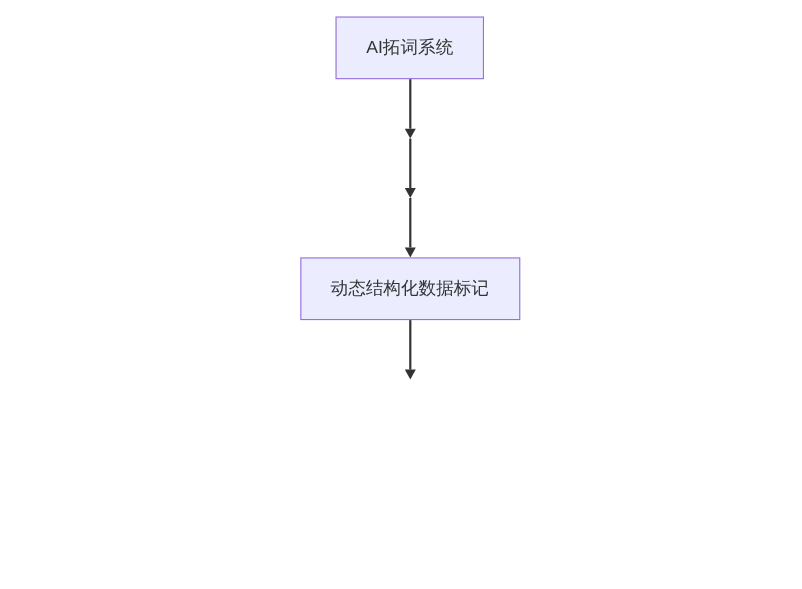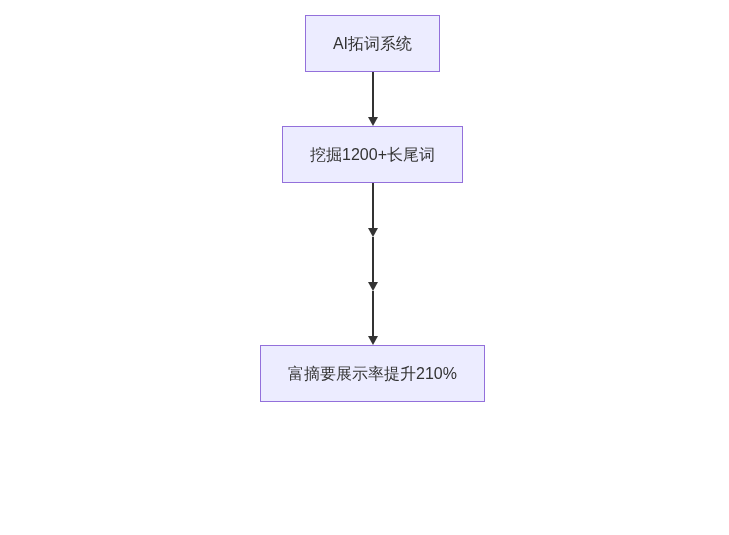--- a/index.html
+++ b/index.html
@@ -53,34 +53,33 @@
 
 <div class="flowchart">
 
   <div class="node">AI拓词系统</div>
 
   <div class="arrow">
     <div class="shaft"></div>
     <div class="head"></div>
   </div>
 
-  <div class="node">挖掘1200+长尾词</div>
 
   <div class="arrow">
     <div class="shaft"></div>
     <div class="head"></div>
   </div>
 
 
   <div class="arrow">
     <div class="shaft"></div>
     <div class="head"></div>
   </div>
 
+  <div class="node">动态结构化数据标记</div>
 
   <div class="arrow">
     <div class="shaft"></div>
     <div class="head"></div>
   </div>
 
-  <div class="node">富摘要展示率提升210%</div>
 
 </div>
 
 </body></html>

